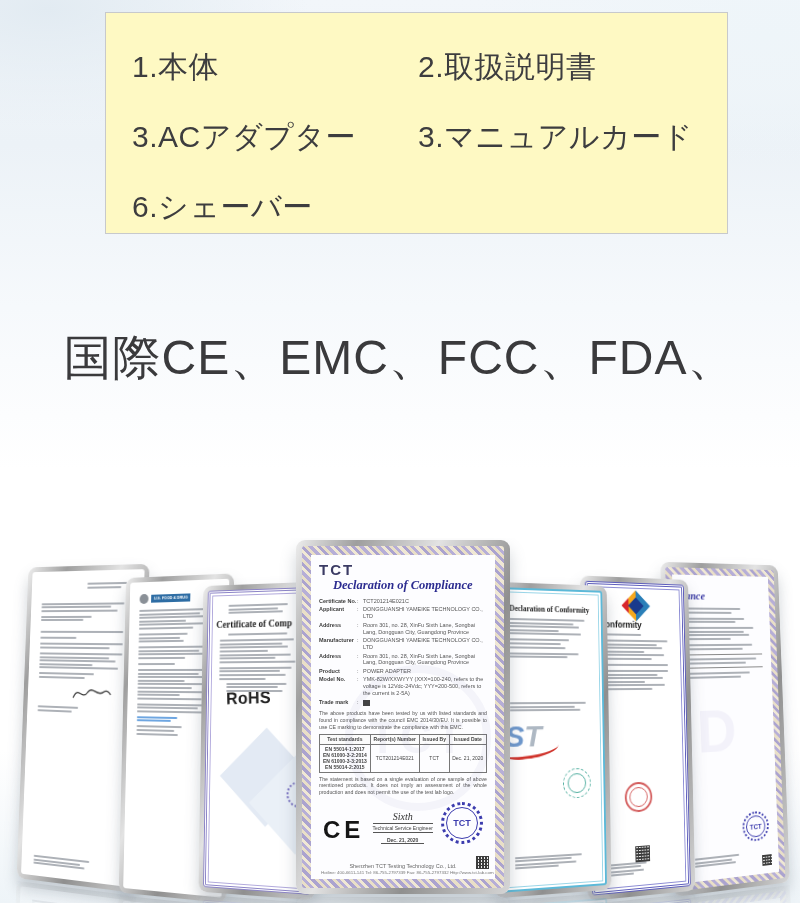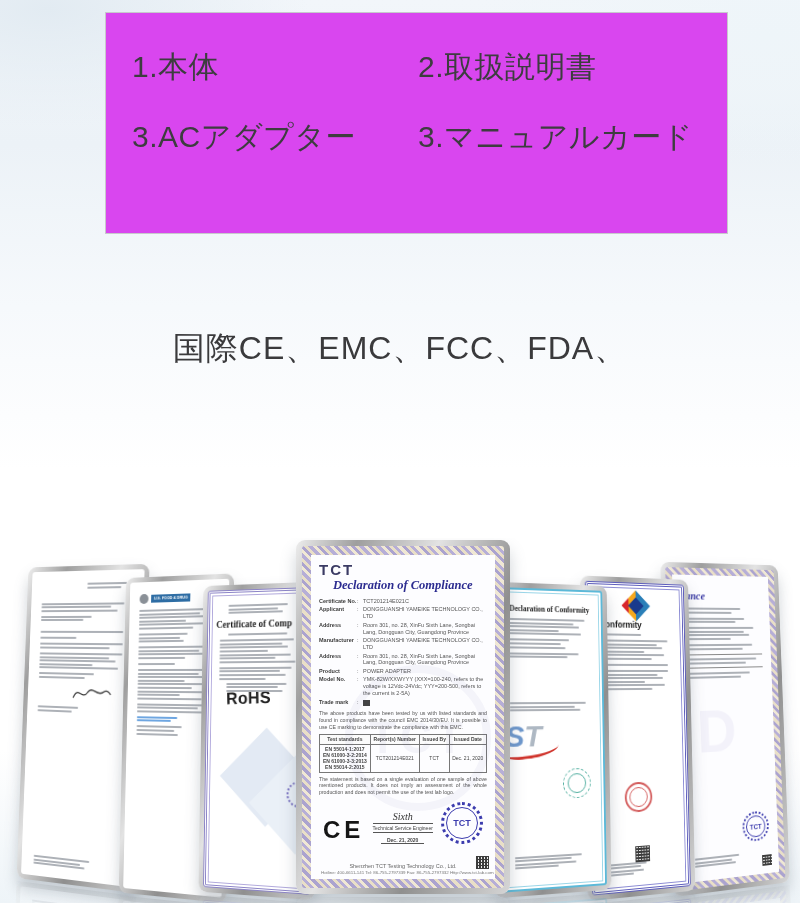--- a/index.html
+++ b/index.html
@@ -5,26 +5,26 @@
   html,body{margin:0;padding:0;}
   body{
     width:800px;height:903px;position:relative;overflow:hidden;
     font-family:"Liberation Sans","DejaVu Sans",sans-serif;
     background:
       radial-gradient(420px 190px at 6% 1%, #e2ebf2 0%, rgba(226,235,242,0) 62%),
       radial-gradient(500px 220px at 96% 4%, #eef5f9 0%, rgba(238,245,249,0) 60%),
       linear-gradient(180deg,#f2f6fa 0%,#ecf2f7 16%,#f6f9fc 34%,#ffffff 52%,#ffffff 83%,#eef4f8 100%);
   }
   
-  .card{position:absolute;left:105px;top:12px;width:623px;height:222px;background:#d946ef;border:1px solid #c7c9cc;box-sizing:border-box;}
+  .card{position:absolute;left:105px;top:12px;width:623px;height:222px;background:#fef9c3;border:1px solid #c7c9cc;box-sizing:border-box;}
   .card-grid{display:grid;grid-template-columns:286px 1fr;padding:34px 6px 0 26px;row-gap:29px;}
   .pkg-item{font-size:30px;color:#3d3d3f;letter-spacing:.5px;white-space:nowrap;}
   
   .headline{position:absolute;left:0;top:330px;width:800px;text-align:center;line-height:1.18;}
-  .hl-dark{font-size:32px;color:#3a3a3c;font-weight:500;letter-spacing:1px;}
+  .hl-dark{font-size:48px;color:#3a3a3c;font-weight:500;letter-spacing:1px;}
   .hl-blue{font-size:58px;color:#4596c5;font-weight:800;margin-top:6px;letter-spacing:3px;}
   
   .fan{position:absolute;left:0;top:538px;width:800px;height:365px;overflow:hidden;}
   .doc{position:absolute;border-radius:9px;padding:5px;box-sizing:border-box;
        background:linear-gradient(110deg,#ededed 0%,#9e9e9e 18%,#e3e3e3 42%,#8f8f8f 68%,#d6d6d6 100%);
        box-shadow:0 10px 16px rgba(96,108,122,.30);
        -webkit-box-reflect:below 3px linear-gradient(transparent 60%,rgba(0,0,0,.22));}
   .paper{width:100%;height:100%;background:#fff;overflow:hidden;position:relative;box-sizing:border-box;border-radius:3px;}
   
   .bl{display:block;height:2.4px;background:#989ea5;margin:2.4px 0;border-radius:1px;opacity:.8;}
@@ -103,20 +103,21 @@
 </style>
 </head>
 <body>
 
 <section class="card">
   <div class="card-grid">
     <div class="pkg-item">1.本体</div>
     <div class="pkg-item">2.取扱説明書</div>
     <div class="pkg-item">3.ACアダプター</div>
     <div class="pkg-item">3.マニュアルカード</div>
+    <div class="pkg-item">6.シェーバー</div>
   </div>
 </section>
 
 <section class="headline">
   <div class="hl-dark">国際CE、EMC、FCC、FDA、</div>
 </section>
 
 <section class="fan">
 
   <div class="doc" style="left:14px;top:28px;width:134px;height:320px;z-index:1;transform:perspective(1000px) rotateY(-26deg) rotate(2.5deg);">

